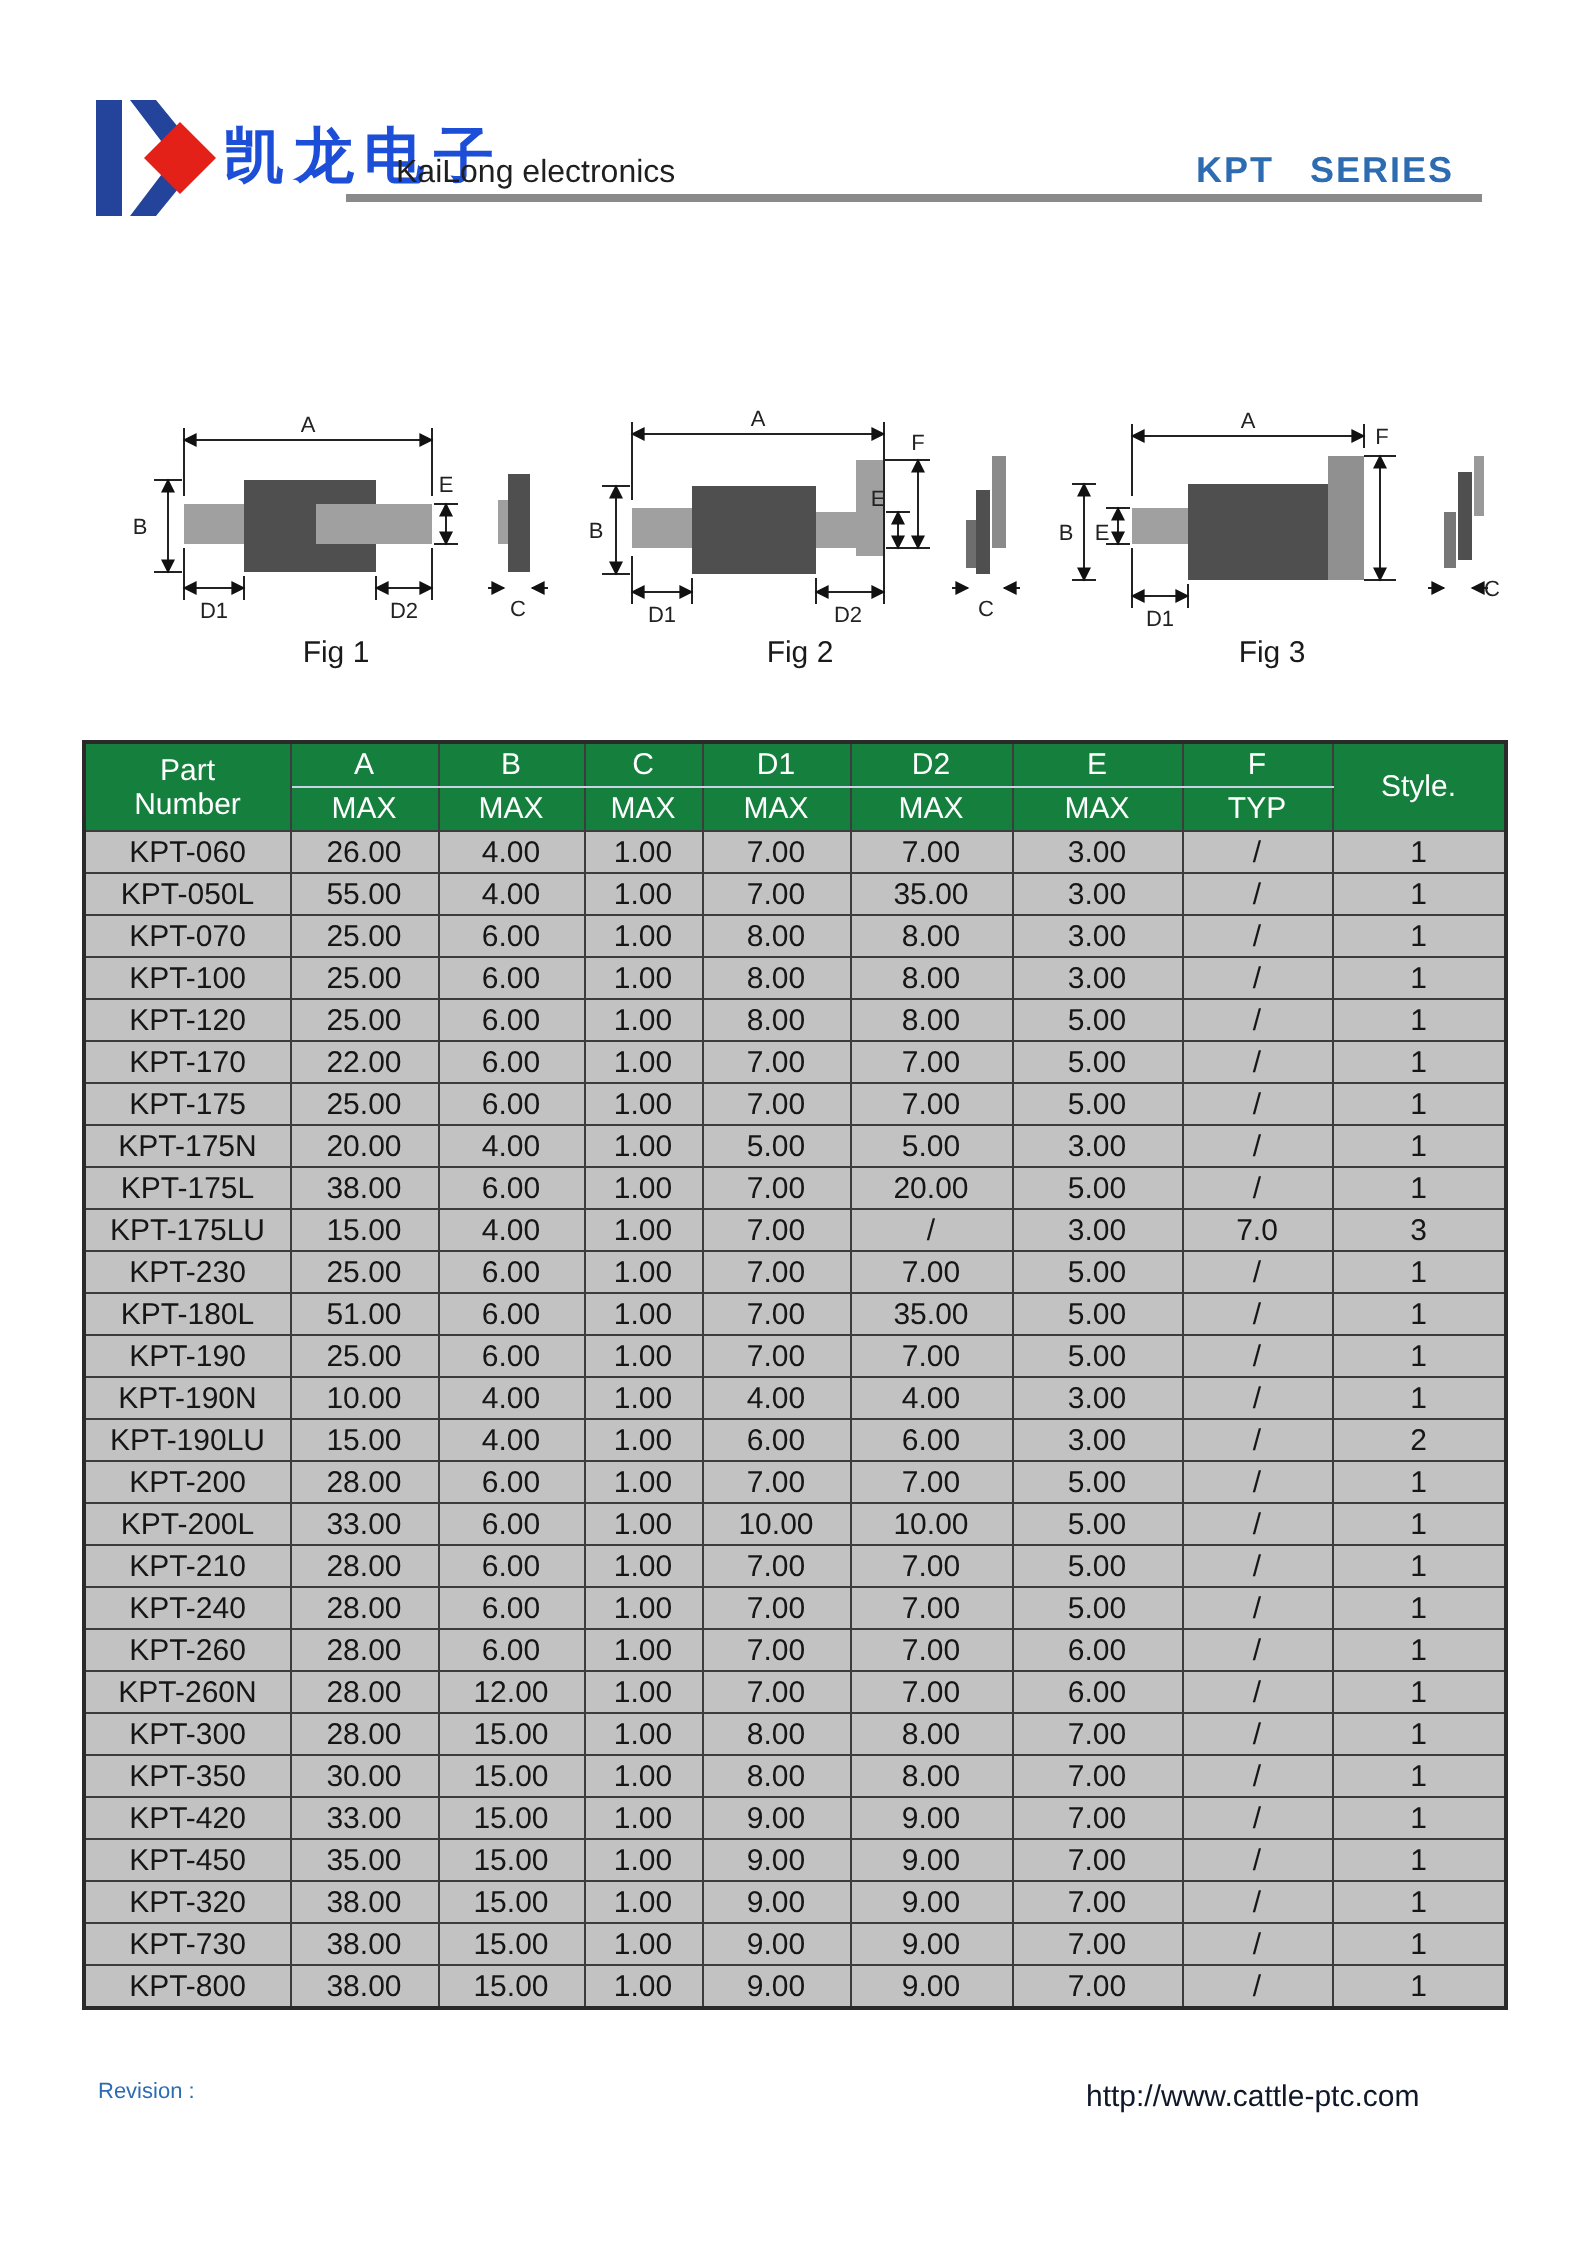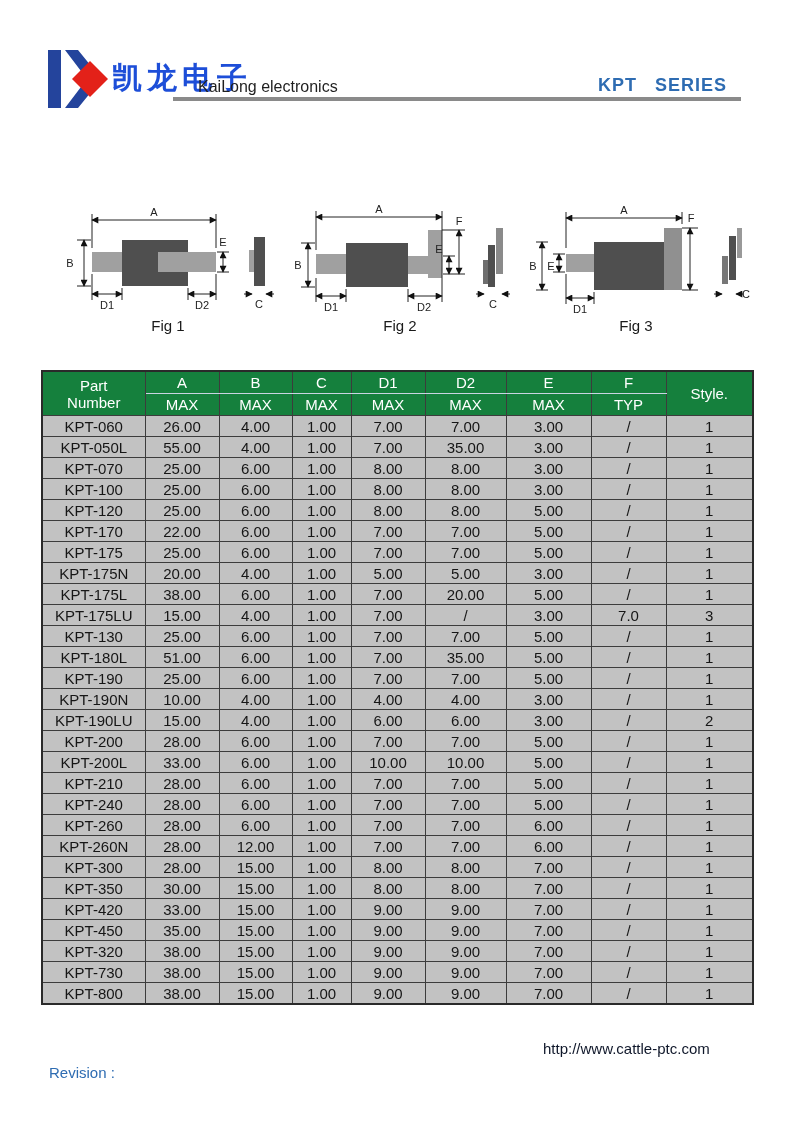--- a/index.html
+++ b/index.html
@@ -39,21 +39,21 @@
   table.data-table{border-collapse:collapse;table-layout:fixed;width:711px;border:2px solid #2a2a2a;}
   .data-table th,.data-table td{
     border:1px solid #3c3c3c;text-align:center;vertical-align:middle;
     padding:0;font-size:15px;overflow:hidden;white-space:nowrap;
   }
   .data-table th{background:#15803d;color:#ffffff;font-weight:normal;height:21px;}
   .data-table th.letter{border-bottom:1px solid #c9d4e2;}
   .data-table td{background:#c2c2c2;color:#161616;height:20px;}
 
   
-  .footer-revision{position:absolute;left:49px;top:1040px;font-size:15px;color:#2e6cb2;margin-top:24px;}
+  .footer-revision{position:absolute;left:49px;top:1040px;font-size:11px;color:#2e6cb2;}
   .footer-url{position:absolute;left:543px;top:1040px;font-size:15px;color:#0f172a;text-decoration:none;}
 </style>
 </head>
 <body>
 
 <div class="page">
 
   <svg class="logo-svg" width="68" height="62" viewBox="0 0 68 62">
     <rect x="4" y="2" width="13" height="58" fill="#24449c"></rect>
     <path d="M21,2 L34,2 L56,29 L56,33 L34,60 L21,60 L43,31 Z" fill="#24449c"></path>
@@ -339,21 +339,21 @@
             <td>15.00</td>
             <td>4.00</td>
             <td>1.00</td>
             <td>7.00</td>
             <td>/</td>
             <td>3.00</td>
             <td>7.0</td>
             <td>3</td>
           </tr>
           <tr>
-            <td>KPT-130</td>
+            <td>KPT-230</td>
             <td>25.00</td>
             <td>6.00</td>
             <td>1.00</td>
             <td>7.00</td>
             <td>7.00</td>
             <td>5.00</td>
             <td>/</td>
             <td>1</td>
           </tr>
           <tr>

